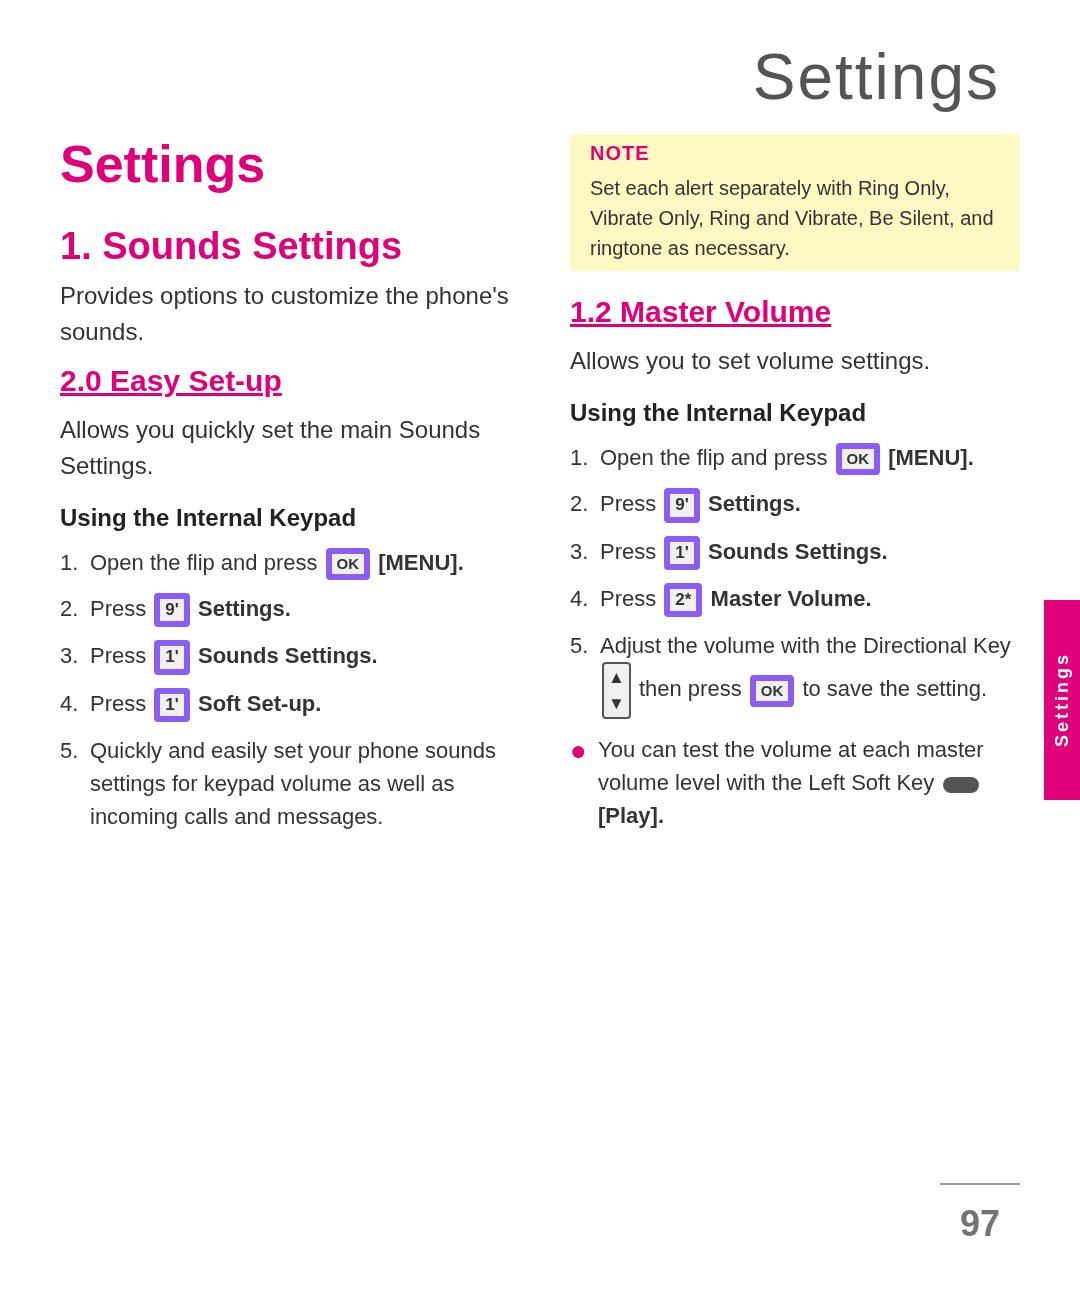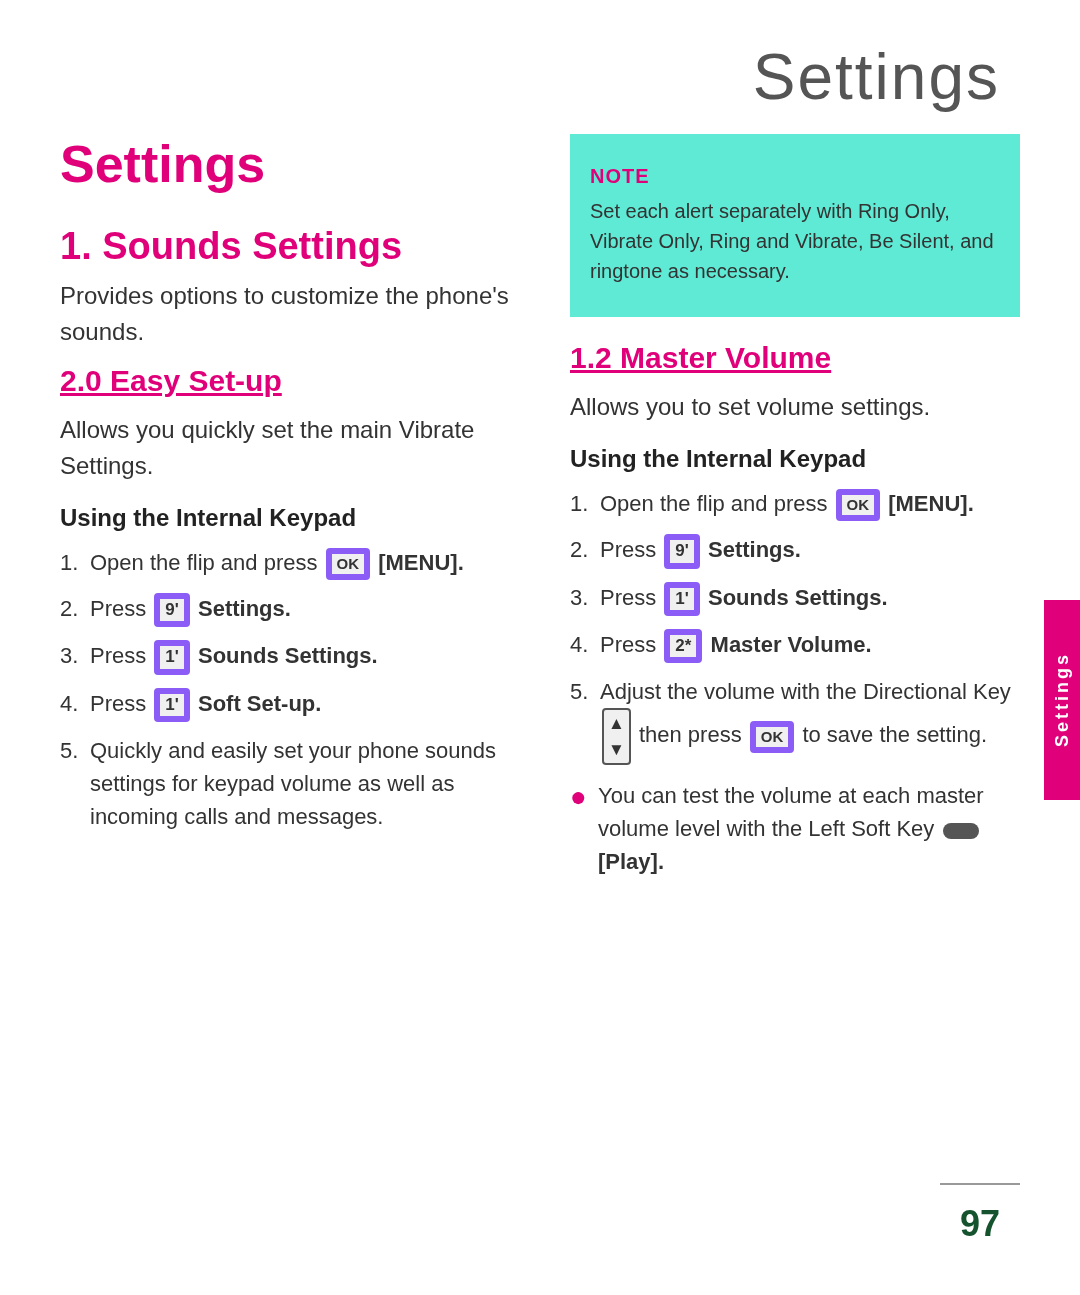--- a/index.html
+++ b/index.html
@@ -176,22 +176,22 @@
       background: #555;
       border-radius: 10px;
       width: 36px;
       height: 16px;
       vertical-align: middle;
       margin: 0 3px;
     }
 
     
     .note-box {
-      background: #5eead4;
-      padding: 31px 20px;
+      background: #fef9c3;
+      padding: 8px 20px;
       margin-bottom: 24px;
     }
     .note-label {
       font-size: 20px;
       font-weight: bold;
       color: #e0007a;
       letter-spacing: 1px;
       margin-bottom: 8px;
       text-transform: uppercase;
     }
@@ -222,21 +222,21 @@
       letter-spacing: 3px;
     }
 
     
     .page-number {
       position: absolute;
       bottom: 50px;
       right: 80px;
       font-size: 36px;
       font-weight: bold;
-      color: #14532d;
+      color: #737373;
     }
 
     
     .page-divider {
       position: absolute;
       bottom: 110px;
       right: 60px;
       width: 80px;
       height: 2px;
       background: #999;
@@ -262,21 +262,21 @@
   <div class="left-col">
 
     <div class="page-title">Settings</div>
 
     <div class="section-heading">1. Sounds Settings</div>
 
     <p class="para">Provides options to customize the phone's sounds.</p>
 
     <div class="sub-heading">2.0 Easy Set-up</div>
 
-    <p class="para">Allows you quickly set the main Vibrate Settings.</p>
+    <p class="para">Allows you quickly set the main Sounds Settings.</p>
 
     <div class="keypad-heading">Using the Internal Keypad</div>
 
     <ol class="step-list">
 
       <li>
         <span class="step-num">1.</span>
         <span class="step-content">
           Open the flip and press <span class="key-btn">
               <span class="key-ok">OK</span>

